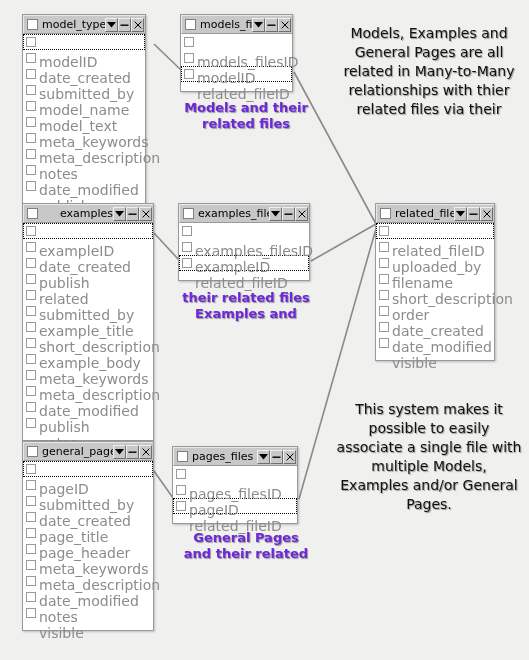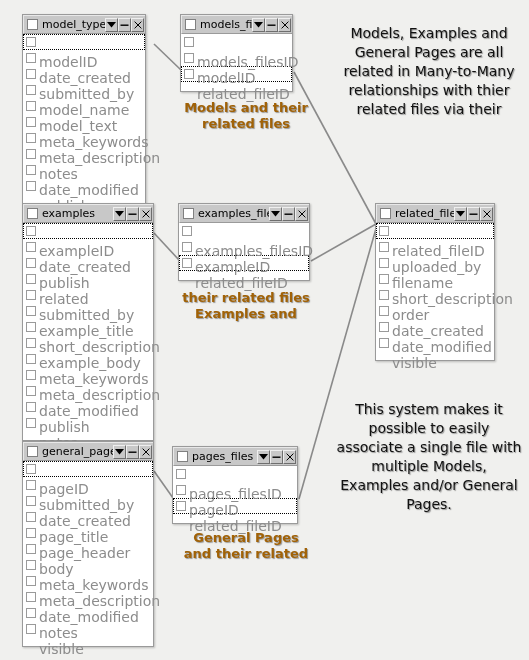--- a/index.html
+++ b/index.html
@@ -138,21 +138,21 @@
 
   .fields-pad {
     height: 9px;
   }
 
   
   .caption {
     position: absolute;
     font-size: 13px;
     font-weight: bold;
-    color: #a16207;
+    color: #6d28d9;
     text-align: center;
     line-height: 16px;
     text-shadow: 1px 1px 1px rgba(120,120,120,0.75);
     font-family: "DejaVu Sans", sans-serif;
   }
 
   .note {
     position: absolute;
     font-size: 14px;
     font-weight: normal;
@@ -277,21 +277,21 @@
             <span class="field-check"></span>
             <span class="field-label">modelID</span>
           </div>
           <div class="field-row selected">
             <span class="field-check"></span>
             <span class="field-label">related_fileID</span>
           </div>
           <div class="fields-pad"></div>
         </div>
       </div>
-      <div class="table-window" style="left: 22px; top: 203px; width: 132px;">
+      <div class="table-window" style="left: 22px; top: 203px; width: 132px; text-align: right;">
         <div class="titlebar">
           <span class="title-check"></span>
           <span class="title-text">examples</span>
           <span class="title-buttons">
             <span class="tbtn">
               <svg width="9" height="6" viewBox="0 0 9 6">
                 <polygon points="0,0 9,0 4.5,5.5" fill="#000"></polygon>
               </svg>
             </span>
             <span class="tbtn">
@@ -497,24 +497,20 @@
             <span class="field-check"></span>
             <span class="field-label">date_created</span>
           </div>
           <div class="field-row">
             <span class="field-check"></span>
             <span class="field-label">page_title</span>
           </div>
           <div class="field-row">
             <span class="field-check"></span>
             <span class="field-label">page_header</span>
-          </div>
-          <div class="field-row">
-            <span class="field-check"></span>
-            <span class="field-label">body</span>
           </div>
           <div class="field-row">
             <span class="field-check"></span>
             <span class="field-label">meta_keywords</span>
           </div>
           <div class="field-row">
             <span class="field-check"></span>
             <span class="field-label">meta_description</span>
           </div>
           <div class="field-row">

